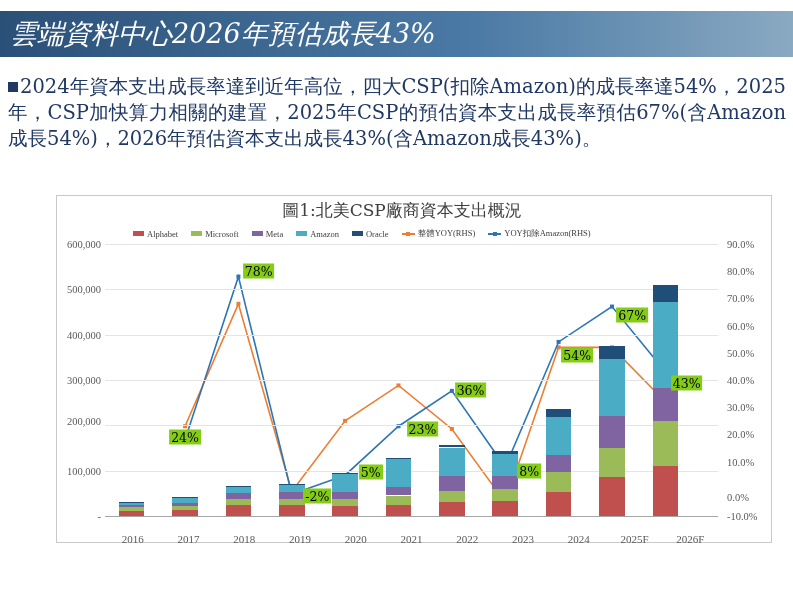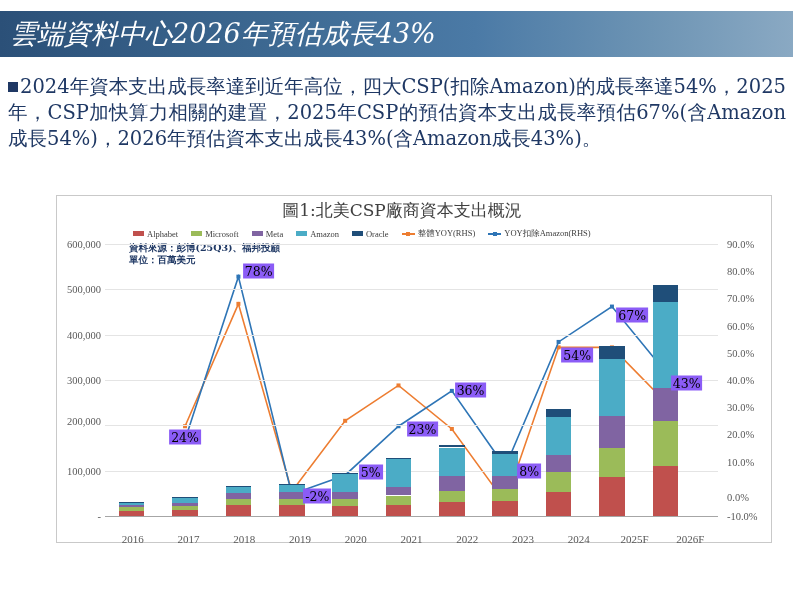--- a/index.html
+++ b/index.html
@@ -68,21 +68,21 @@
   .bar-col{position:absolute;bottom:0;height:100%;}
   .seg{position:absolute;left:0;width:100%;}
   
   #source{
     position:absolute;left:72px;top:46px;font-size:9.5px;color:#1f3864;
     font-weight:bold;line-height:12px;white-space:nowrap;
     font-family:"DejaVu Serif",serif;
   }
   
   .dlabel{
-    position:absolute;background:#8b5cf6;color:#000000;font-size:12.5px;
+    position:absolute;background:#84cc16;color:#000000;font-size:12.5px;
     padding:0px 2px;white-space:nowrap;transform:translate(-50%,-50%);
     font-family:"DejaVu Serif",serif;
   }
   
   #footer{
     position:absolute;left:45px;top:559px;width:748px;height:26px;
     background:linear-gradient(to right,#2f5party 0%,#31598a 0%,#3f6f9e 55%,#5d89ab 100%);
   }
   #footer .ftxt{
     position:absolute;left:13px;top:5px;color:#ffffff;font-size:11.5px;font-weight:bold;
@@ -138,24 +138,20 @@
     </div>
     <div class="li">
       <span class="lmark">
           <span class="ln" style="background: rgb(46, 117, 182);"></span>
           <span class="dt" style="background: rgb(46, 117, 182);"></span>
         </span>
       <span>YOY扣除Amazon(RHS)</span>
     </div>
   </div>
 
-  <div id="source">
-    <div>資料來源：彭博(25Q3)、福邦投顧</div>
-    <div>單位：百萬美元</div>
-  </div>
 
   <div id="yaxis-left">
       <div class="ylab" style="top: 272px; width: 40px;">-</div>
       <div class="ylab" style="top: 226.667px; width: 40px;">100,000</div>
       <div class="ylab" style="top: 177px; width: 40px;">200,000</div>
       <div class="ylab" style="top: 136px; width: 40px; text-align: right;">300,000</div>
       <div class="ylab" style="top: 90.6667px; width: 40px;">400,000</div>
       <div class="ylab" style="top: 45.3333px; width: 40px;">500,000</div>
       <div class="ylab" style="top: 0px; width: 40px;">600,000</div>
     </div>

